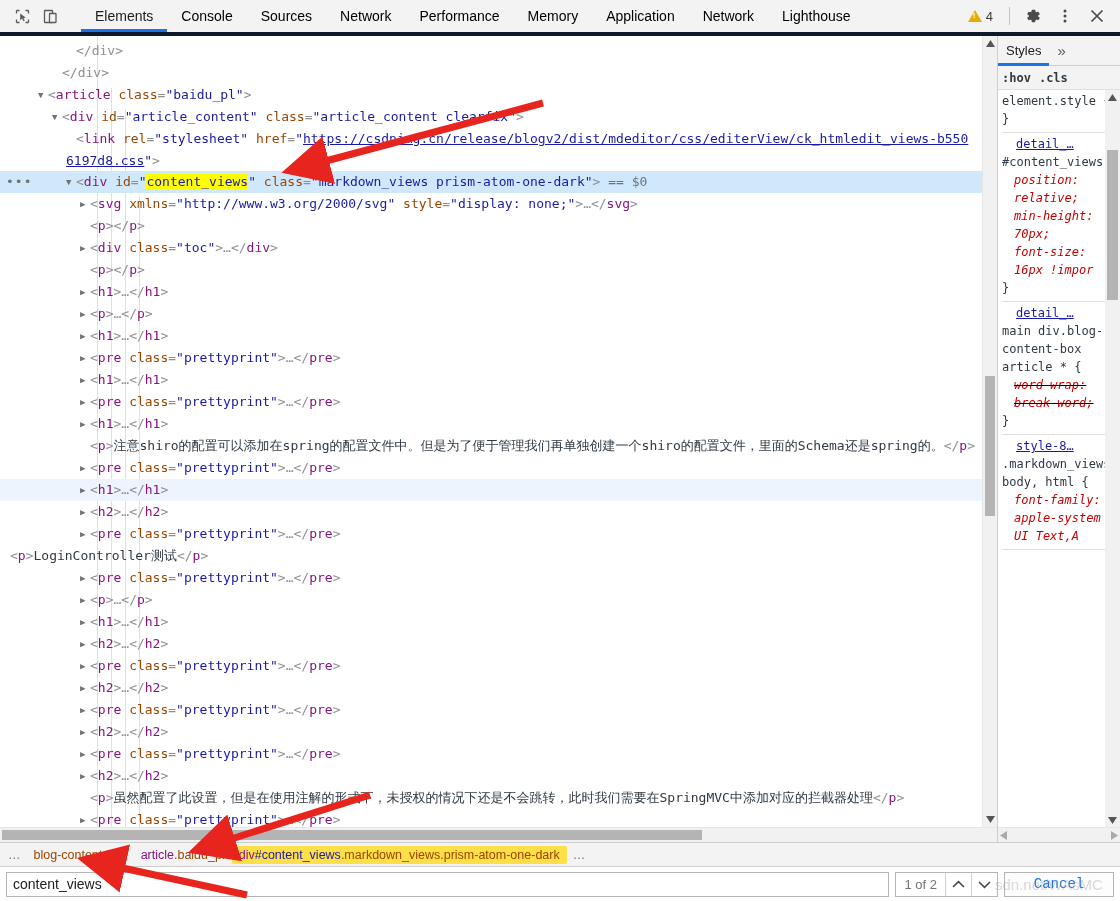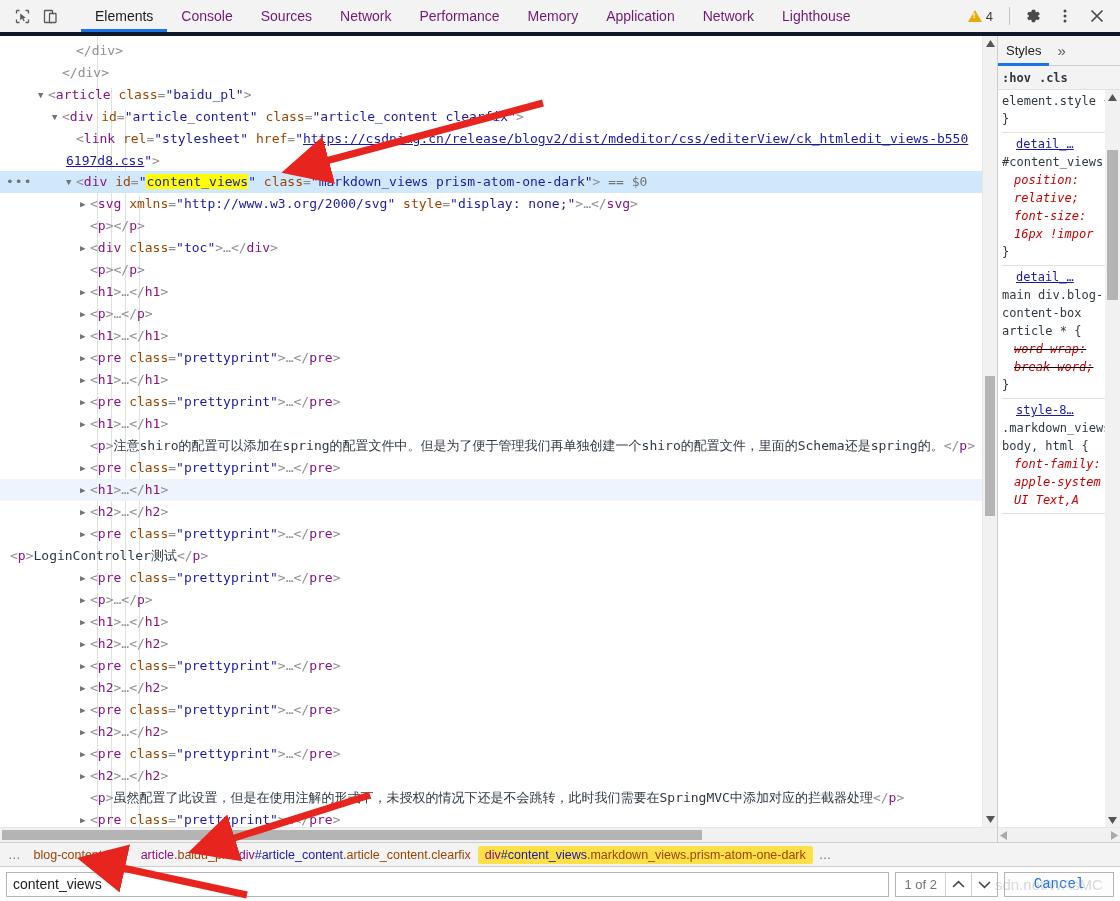--- a/index.html
+++ b/index.html
@@ -35,21 +35,21 @@
   }
   .tb-sep {
     width: 1px; background: #c4c4c4;
     margin: 8px 6px 8px 6px;
   }
   .tabs { display: flex; align-items: stretch; flex: 1; }
   .tab {
     display: flex; align-items: center;
     padding: 0 14px;
     font-size: 14px;
-    color: #701a75;
+    color: #000000;
     cursor: pointer;
     white-space: nowrap;
     position: relative;
   }
   .tab.active { color: #202020; }
   .tab.active::after {
     content: "";
     position: absolute; left: 0; right: 0; bottom: 0;
     height: 3px; background: #1a73e8;
   }
@@ -559,20 +559,21 @@
       <div class="styles-body">
         <div id="styles-rules">
             <div class="rule">
               <div class="sel-txt">element.style {</div>
               <div class="brace">}</div>
             </div>
             <div class="rule">
               <div class="origin"><a>detail_…</a></div>
               <div class="sel-txt">#content_views {</div>
               <div class="prop"><span class="pname">position: </span><span class="pval">relative;</span></div>
+              <div class="prop"><span class="pname">min-height: </span><span class="pval">70px;</span></div>
               <div class="prop"><span class="pname">font-size: </span><span class="pval">16px !impor</span></div>
               <div class="brace">}</div>
             </div>
             <div class="rule">
               <div class="origin"><a>detail_…</a></div>
               <div class="sel-txt">main div.blog-content-box article * {</div>
               <div class="prop strike"><span class="pname">word-wrap: </span><span class="pval">break-word;</span></div>
               <div class="brace">}</div>
             </div>
             <div class="rule">
@@ -607,21 +608,20 @@
             </svg>
         </span>
       </div>
     </div>
   </div>
 
   <div class="crumbbar">
     <span class="crumb-ell">…</span>
     <span class="crumb"><span class="c-cls">blog-content-box</span></span>
     <span class="crumb"><span class="c-tag">article</span><span class="c-cls">.baidu_pl</span></span>
-    <span class="crumb"><span class="c-tag">div</span><span class="c-id">#article_content</span><span class="c-cls">.article_content.clearfix</span></span>
     <span class="crumb sel"><span class="c-tag">div</span><span class="c-id">#content_views</span><span class="c-cls">.markdown_views.prism-atom-one-dark</span></span>
     <span class="crumb-ell">…</span>
   </div>
 
   <div class="searchbar">
     <input class="search-input" type="text" value="content_views" style="">
     <div class="match-group">
       <span class="match-count">1 of 2</span>
       <span class="nav-btn">
         <svg width="13" height="9" viewBox="0 0 13 9">

